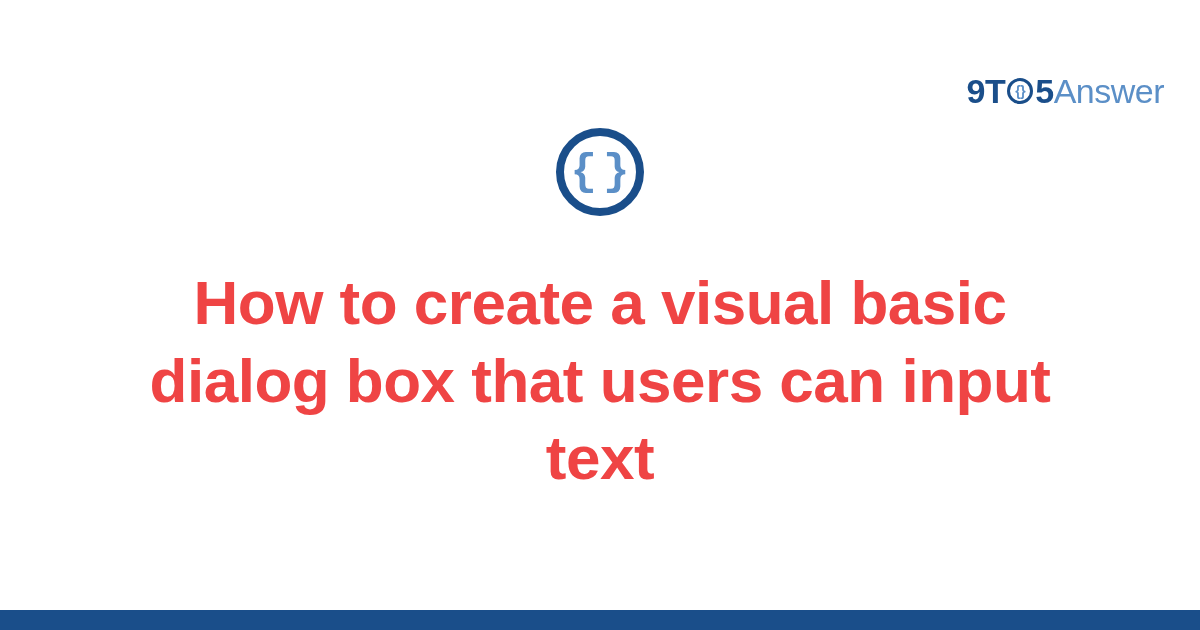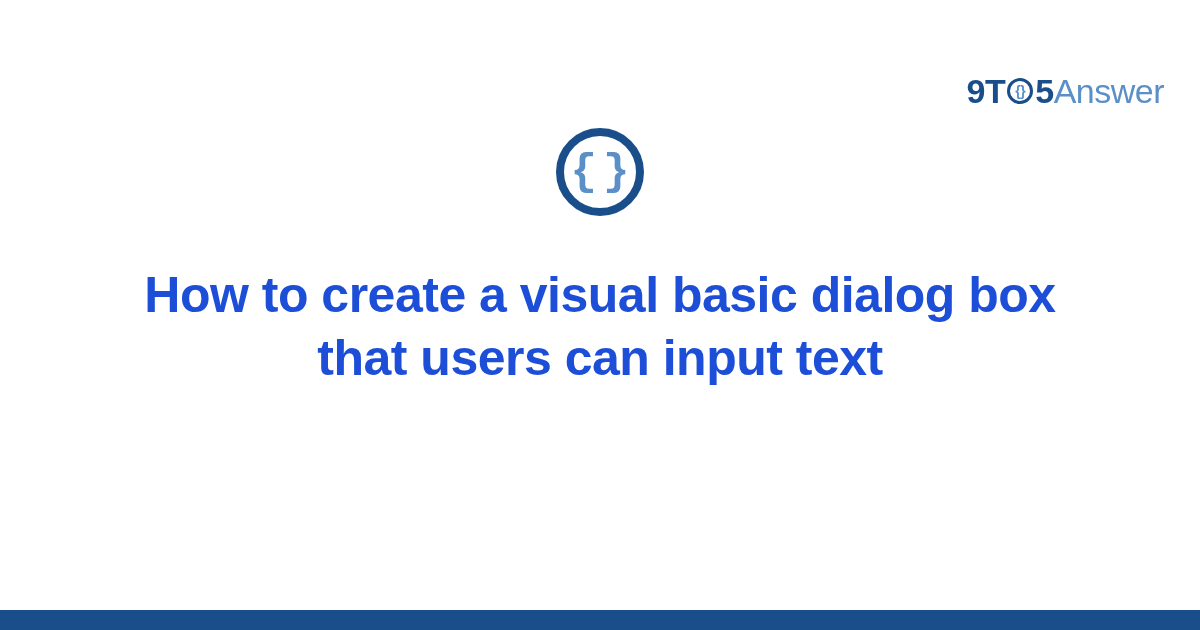--- a/index.html
+++ b/index.html
@@ -74,23 +74,23 @@
     .icon-braces {
       font-size: 44px;
       font-weight: 700;
       color: #5b8fc7;
       letter-spacing: 6px;
       font-family: "Courier New", monospace;
       line-height: 1;
       padding-left: 6px;
     }
     .title {
-      font-size: 50px;
+      font-size: 62px;
       font-weight: 700;
-      color: #1d4ed8;
+      color: #ef4444;
       text-align: center;
       line-height: 1.25;
       max-width: 1000px;
       letter-spacing: -0.5px;
     }
     .footer-bar {
       position: absolute;
       bottom: 0;
       left: 0;
       right: 0;

